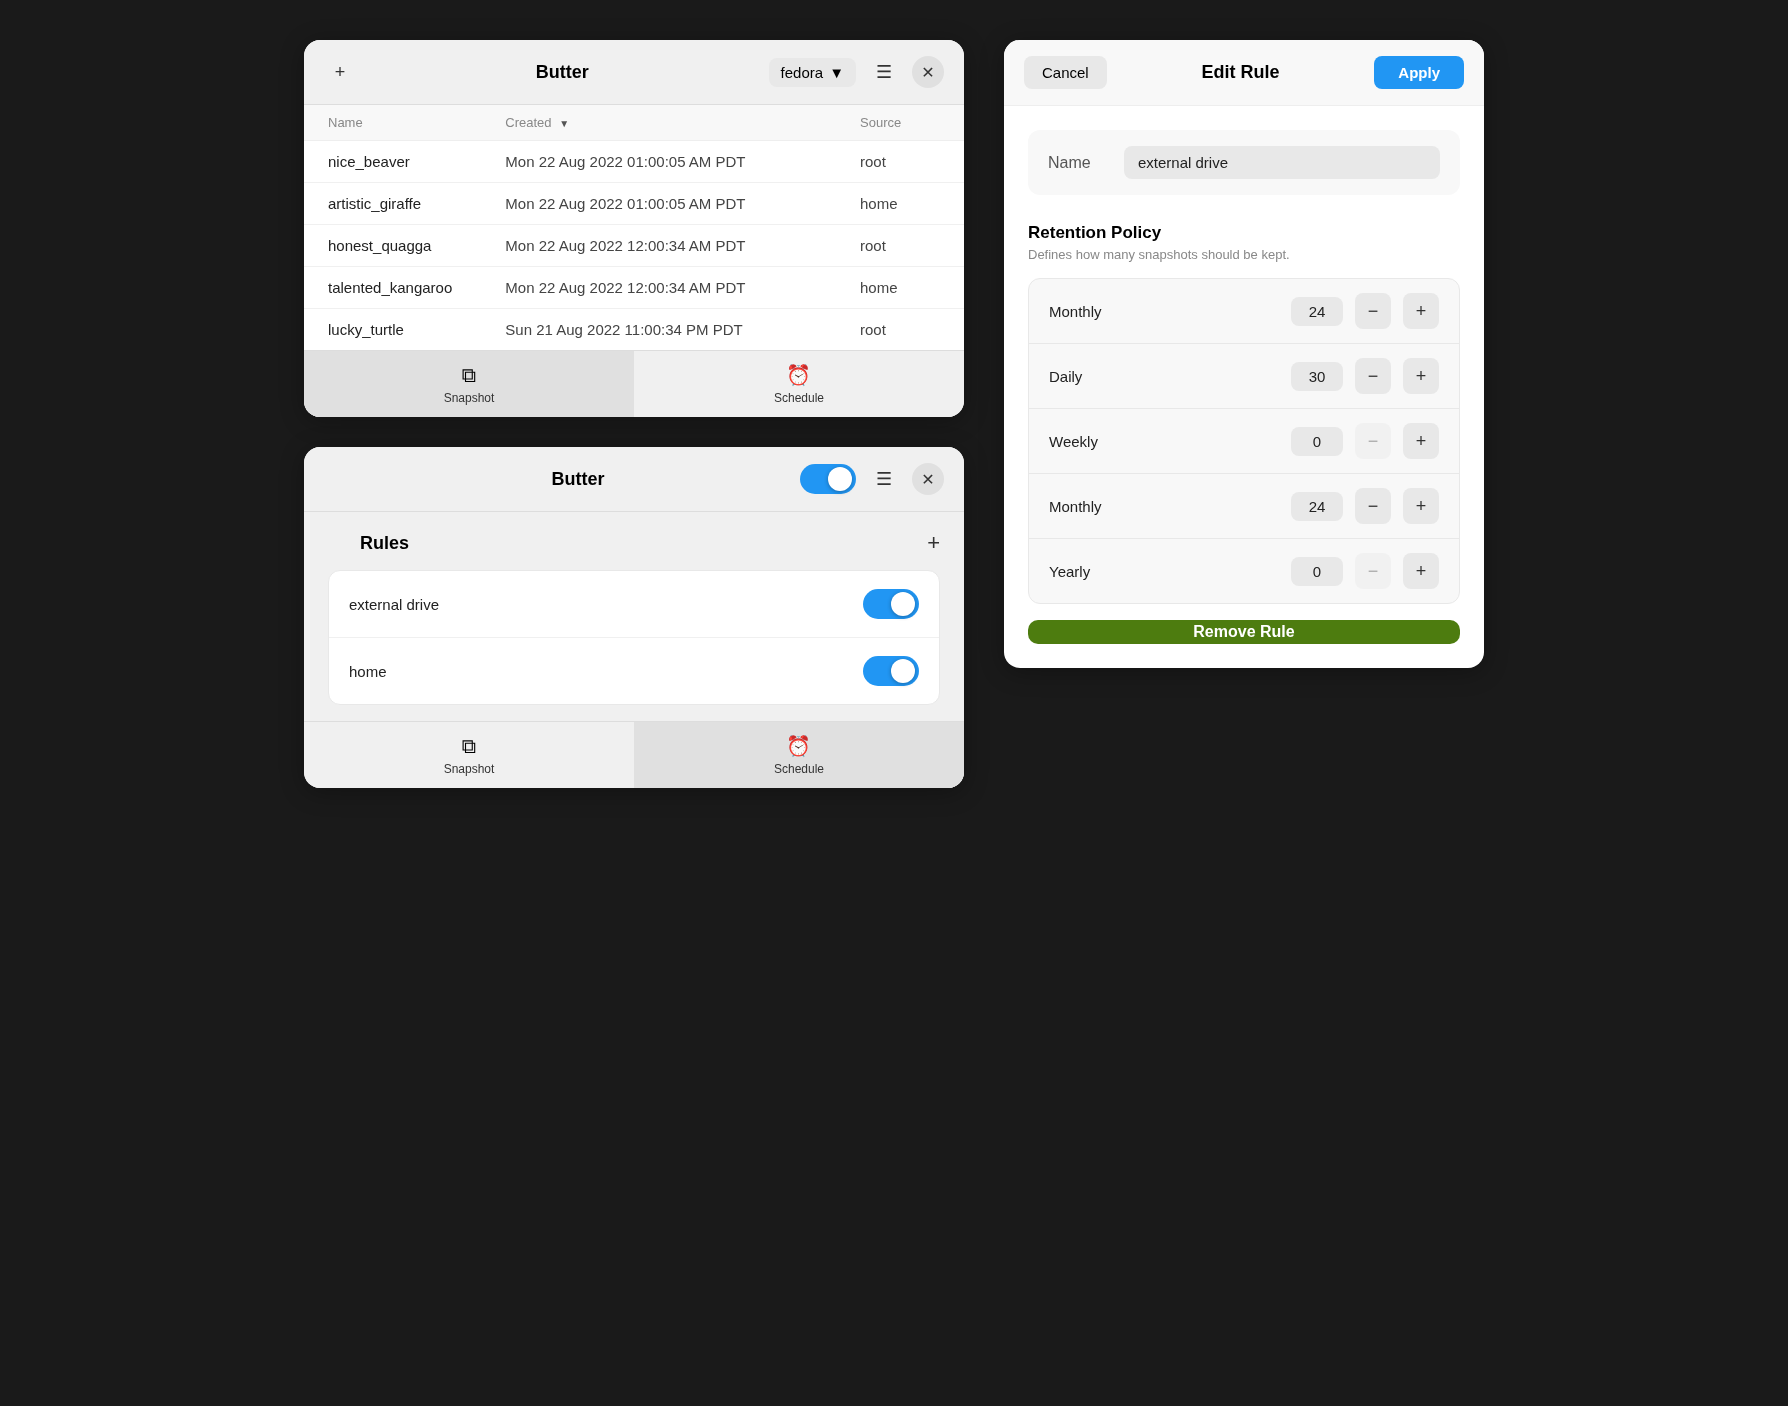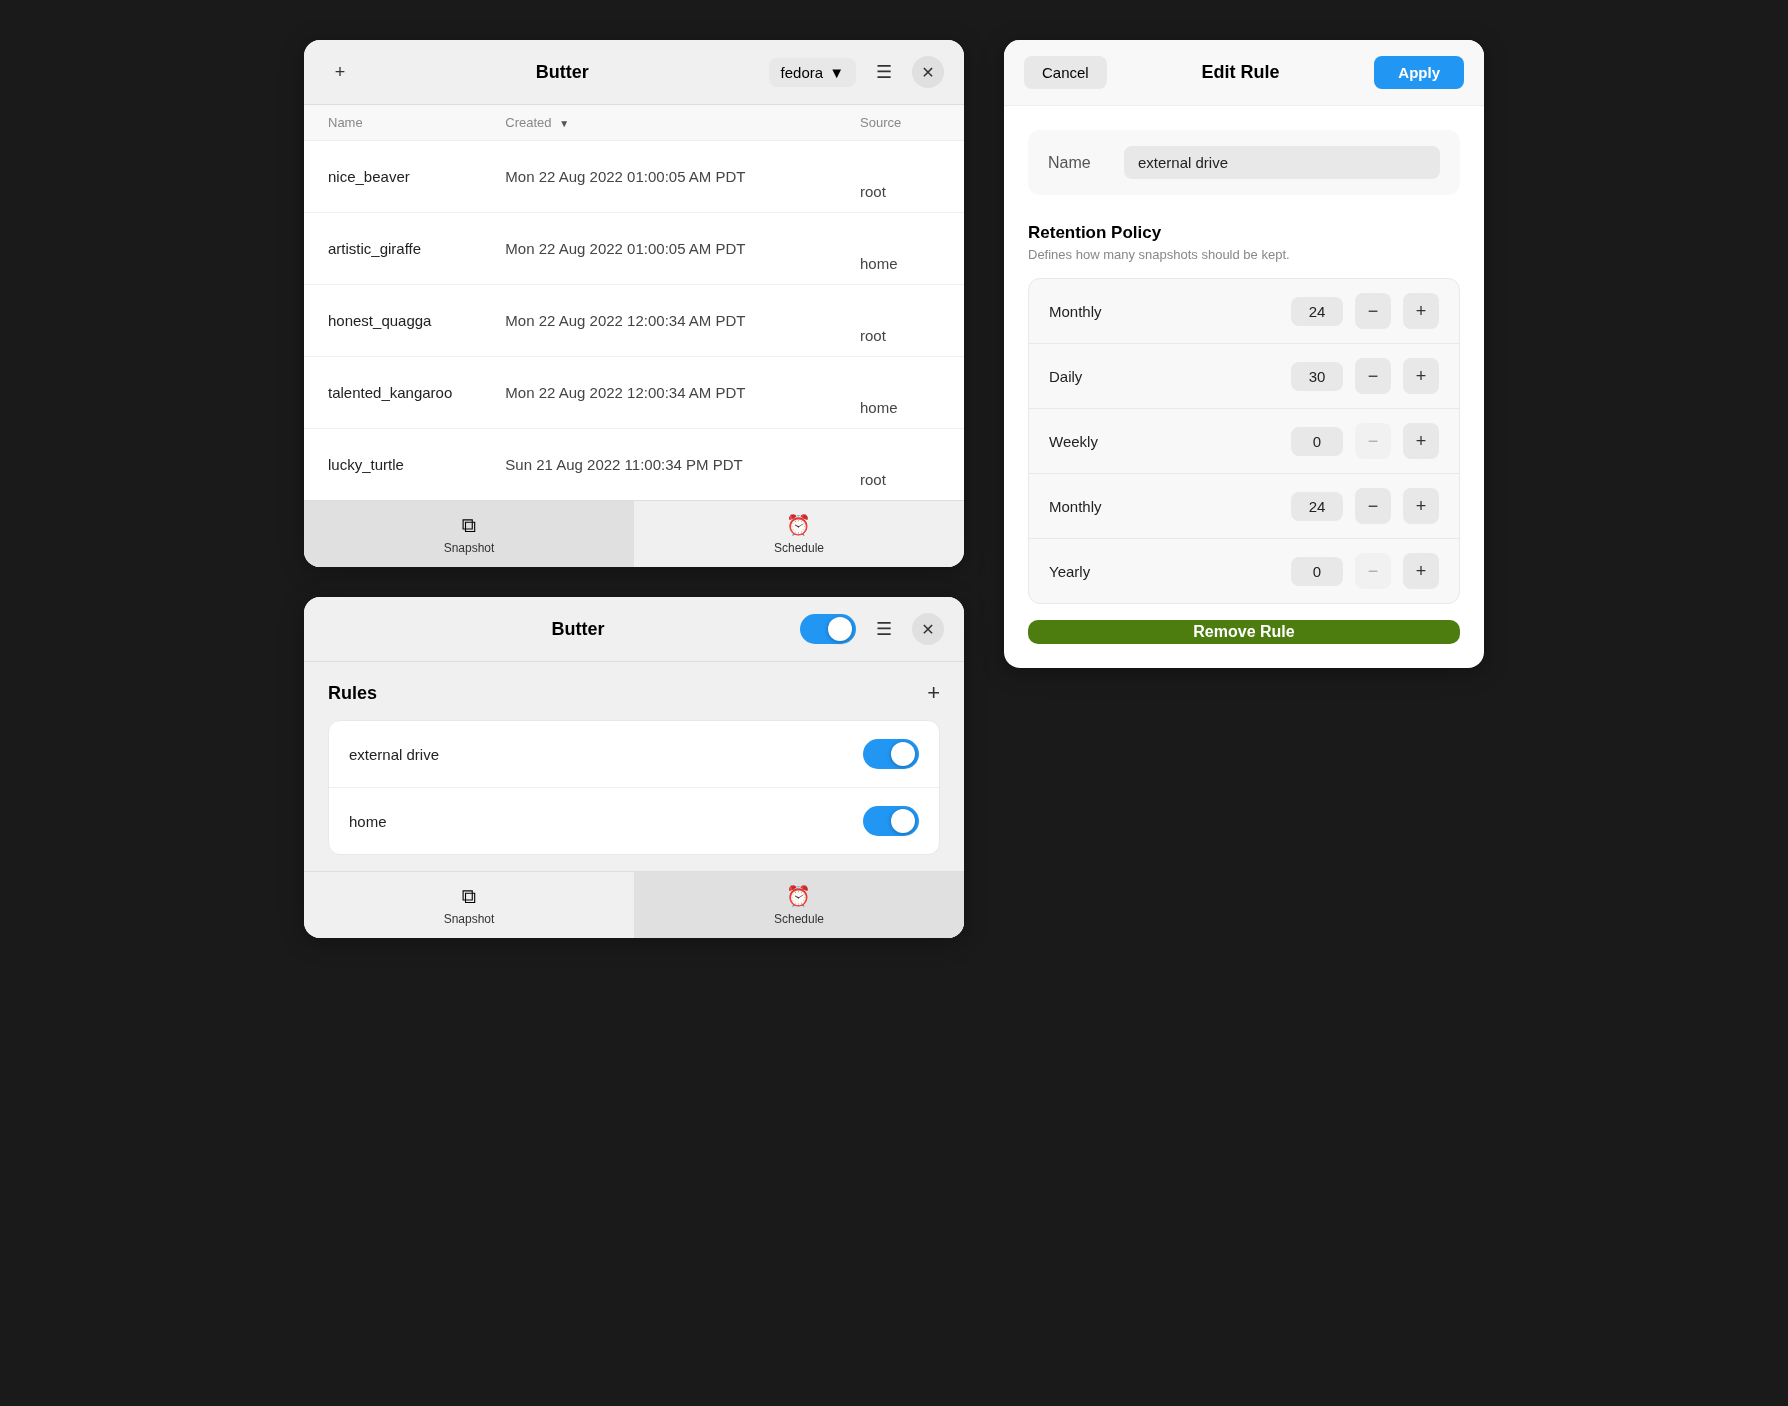--- a/index.html
+++ b/index.html
@@ -129,21 +129,20 @@
     .table-cell.name {
       font-weight: 400;
     }
 
     .table-cell.date {
       color: #444;
     }
 
     .table-cell.source {
       color: #444;
-      margin-top: 30px;
     }
 
     
     .panel-tabs {
       display: flex;
       border-top: 1px solid #ddd;
       background: #f0f0f0;
     }
 
     .tab-item {
@@ -203,20 +202,21 @@
     
     .rules-section {
       padding: 20px 24px 16px;
     }
 
     .rules-header {
       display: flex;
       align-items: center;
       justify-content: space-between;
       margin-bottom: 16px;
+      margin-left: 32px;
     }
 
     .rules-title {
       font-size: 18px;
       font-weight: 700;
     }
 
     .add-btn {
       background: none;
       border: none;

